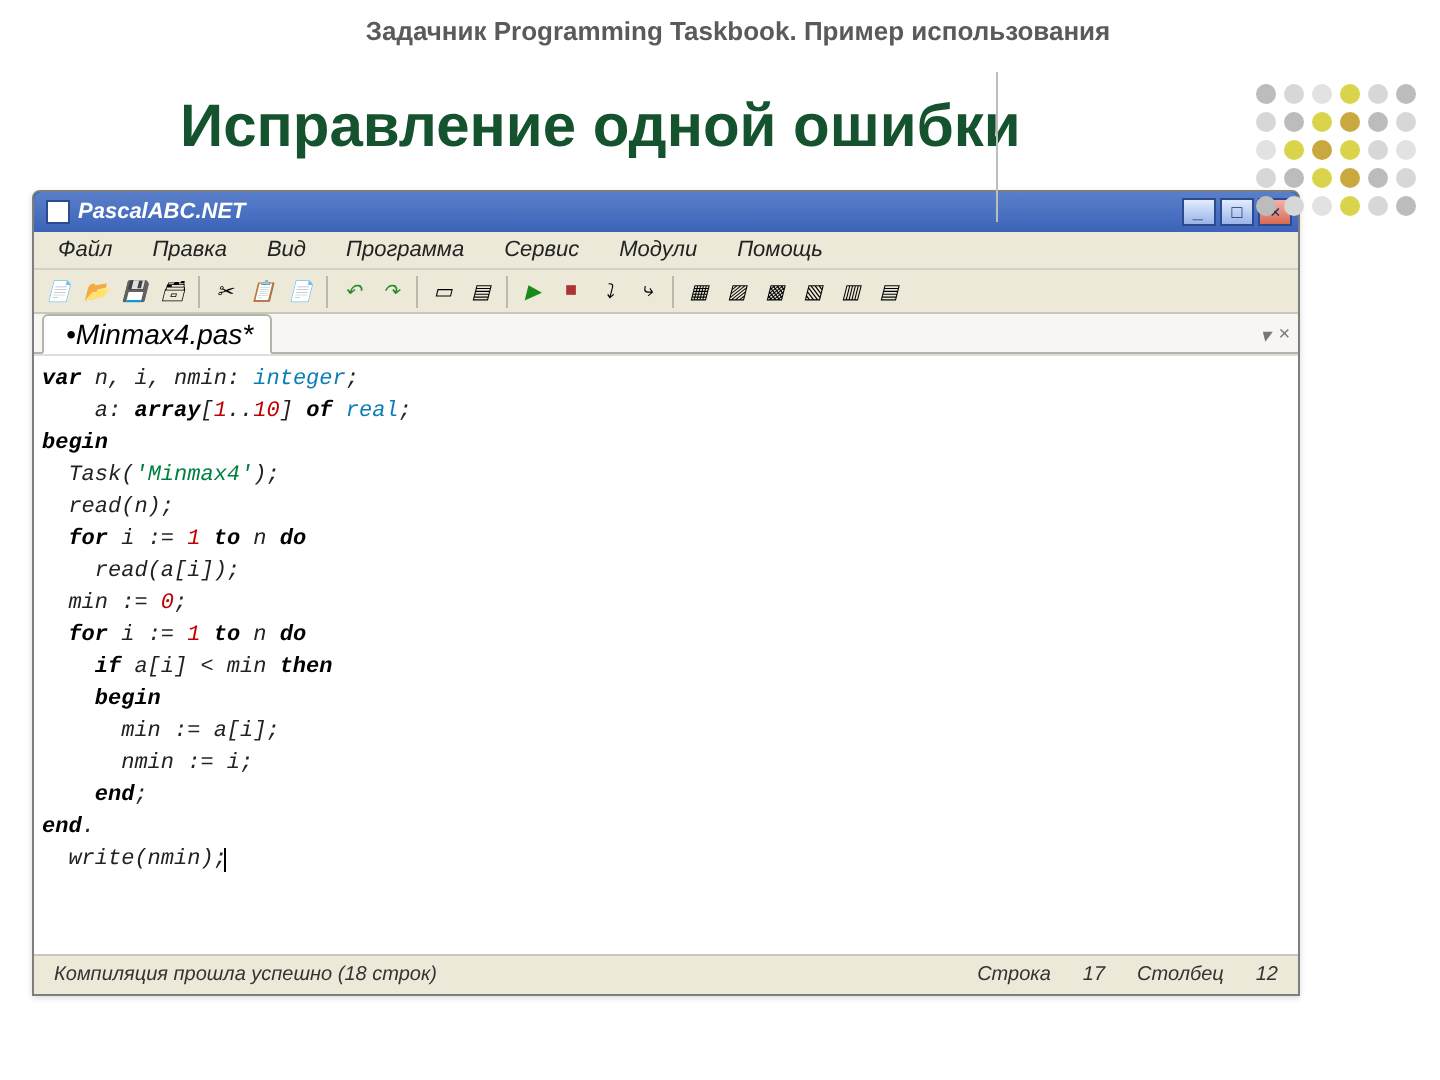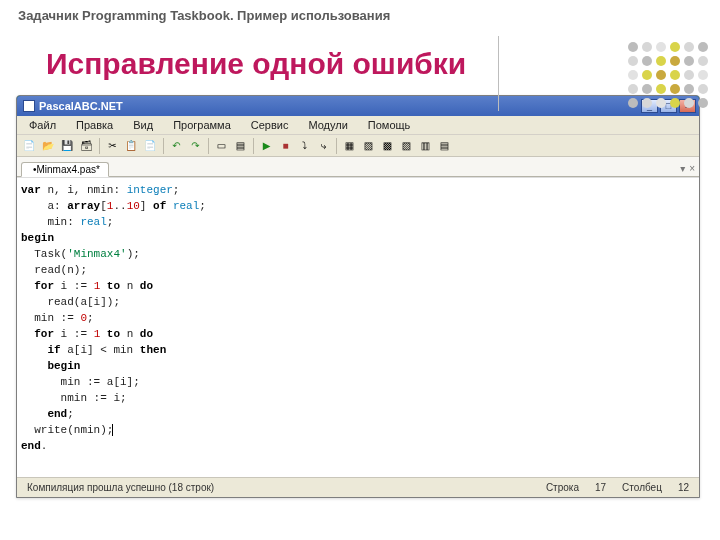--- a/index.html
+++ b/index.html
@@ -10,26 +10,28 @@
     background: #fff;
     font-family: Arial, sans-serif;
     overflow: hidden;
     position: relative;
   }
   .slide-header {
     color: #5a5a5a;
     font-size: 13px;
     font-weight: bold;
     padding: 8px 0 0 18px;
+    text-align: center;
   }
   .slide-title {
-    color: #be185d;
+    color: #14532d;
     font-size: 30px;
     font-weight: bold;
     padding: 24px 0 14px 46px;
+    margin-left: 44px;
   }
   .dots {
     position: absolute;
     top: 42px;
     right: 12px;
     display: grid;
     grid-template-columns: repeat(6, 10px);
     grid-template-rows: repeat(5, 10px);
     gap: 4px;
   }
@@ -48,21 +50,22 @@
     height: 75px;
     border-left: 1px solid #bdbdbd;
   }
 
   .app-window {
     margin: 0 16px 0 16px;
     border: 1px solid #7e7e7e;
     border-radius: 4px 4px 0 0;
     background: #0369a1;
     box-shadow: 0 1px 3px rgba(0,0,0,0.15);
-    width: 684px;
+    width: 634px;
+    font-style: italic;
   }
   .titlebar {
     height: 20px;
     background: linear-gradient(#5a7fca,#3b63b8);
     border-radius: 4px 4px 0 0;
     display: flex;
     align-items: center;
     padding: 0 3px 0 6px;
     color: #fff;
     font-size: 11px;
@@ -124,21 +127,21 @@
     align-items: flex-end;
     padding: 3px 4px 0 4px;
     height: 20px;
     position: relative;
   }
   .tab {
     background: #fff;
     border: 1px solid #b5b3a8;
     border-bottom: 1px solid #fff;
     border-radius: 3px 3px 0 0;
-    font-size: 10px;
+    font-size: 14px;
     padding: 1px 8px;
     margin-bottom: -1px;
     display: flex;
     align-items: center;
     gap: 3px;
   }
   .tab .dot { font-size: 9px; }
   .tab-close-strip {
     position: absolute;
     right: 4px;
@@ -278,35 +281,34 @@
     </div>
     <div class="tab-close-strip">
       <span>▾</span>
       <span>×</span>
     </div>
   </div>
 
   <div class="editor">
     <div class="ln"><span class="kw">var</span><span> n, i, nmin: </span><span class="ty">integer</span><span>;</span></div>
     <div class="ln"><span>    a: </span><span class="kw">array</span><span>[</span><span class="num">1</span><span>..</span><span class="num">10</span><span>] </span><span class="kw">of</span><span> </span><span class="ty">real</span><span>;</span></div>
-    <div class="ln"><span>    min: </span><span class="ty">real</span><span>;</span></div>
     <div class="ln"><span class="kw">begin</span></div>
     <div class="ln"><span>  Task(</span><span class="str">'Minmax4'</span><span>);</span></div>
     <div class="ln"><span>  read(n);</span></div>
     <div class="ln"><span>  </span><span class="kw">for</span><span> i := </span><span class="num">1</span><span> </span><span class="kw">to</span><span> n </span><span class="kw">do</span></div>
     <div class="ln"><span>    read(a[i]);</span></div>
     <div class="ln"><span>  min := </span><span class="num">0</span><span>;</span></div>
     <div class="ln"><span>  </span><span class="kw">for</span><span> i := </span><span class="num">1</span><span> </span><span class="kw">to</span><span> n </span><span class="kw">do</span></div>
     <div class="ln"><span>    </span><span class="kw">if</span><span> a[i] &lt; min </span><span class="kw">then</span></div>
     <div class="ln"><span>    </span><span class="kw">begin</span></div>
     <div class="ln"><span>      min := a[i];</span></div>
     <div class="ln"><span>      nmin := i;</span></div>
     <div class="ln"><span>    </span><span class="kw">end</span><span>;</span></div>
+    <div class="ln"><span class="kw">end</span><span>.</span></div>
     <div class="ln"><span>  write(nmin);</span><span class="caret"></span></div>
-    <div class="ln"><span class="kw">end</span><span>.</span></div>
   </div>
 
   <div class="statusbar">
     <span>Компиляция прошла успешно (18 строк)</span>
     <span class="grow"></span>
     <span>Строка</span>
     <span>17</span>
     <span>Столбец</span>
     <span>12</span>
   </div>

